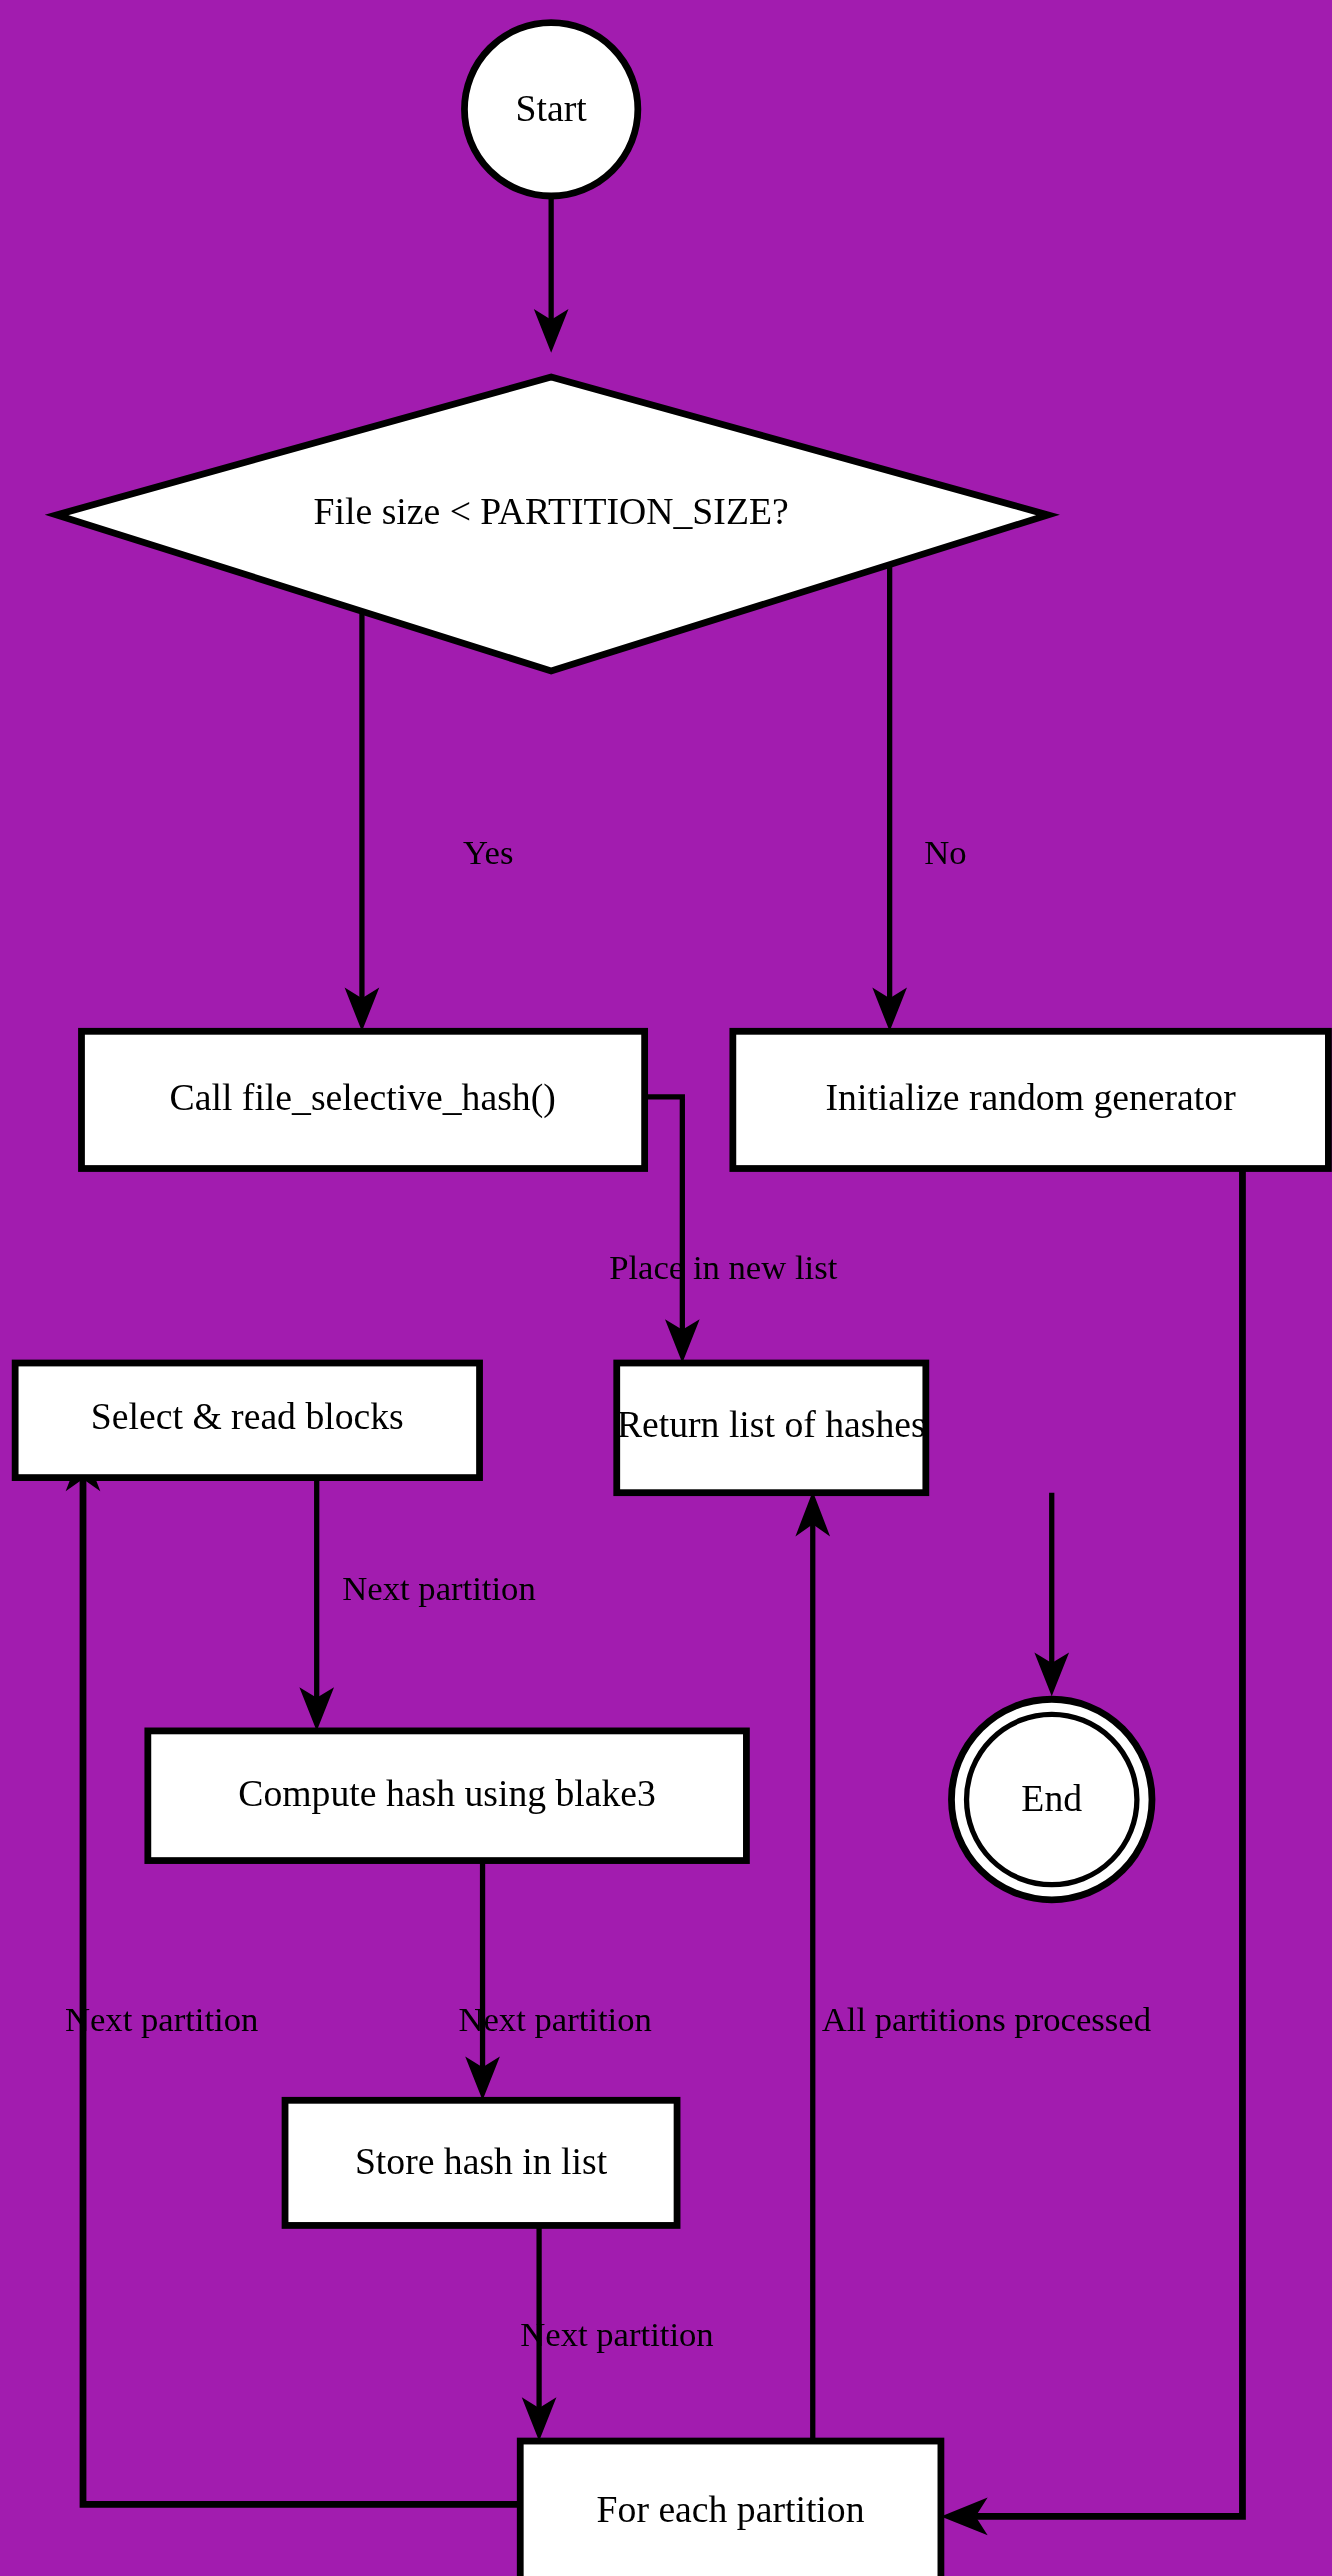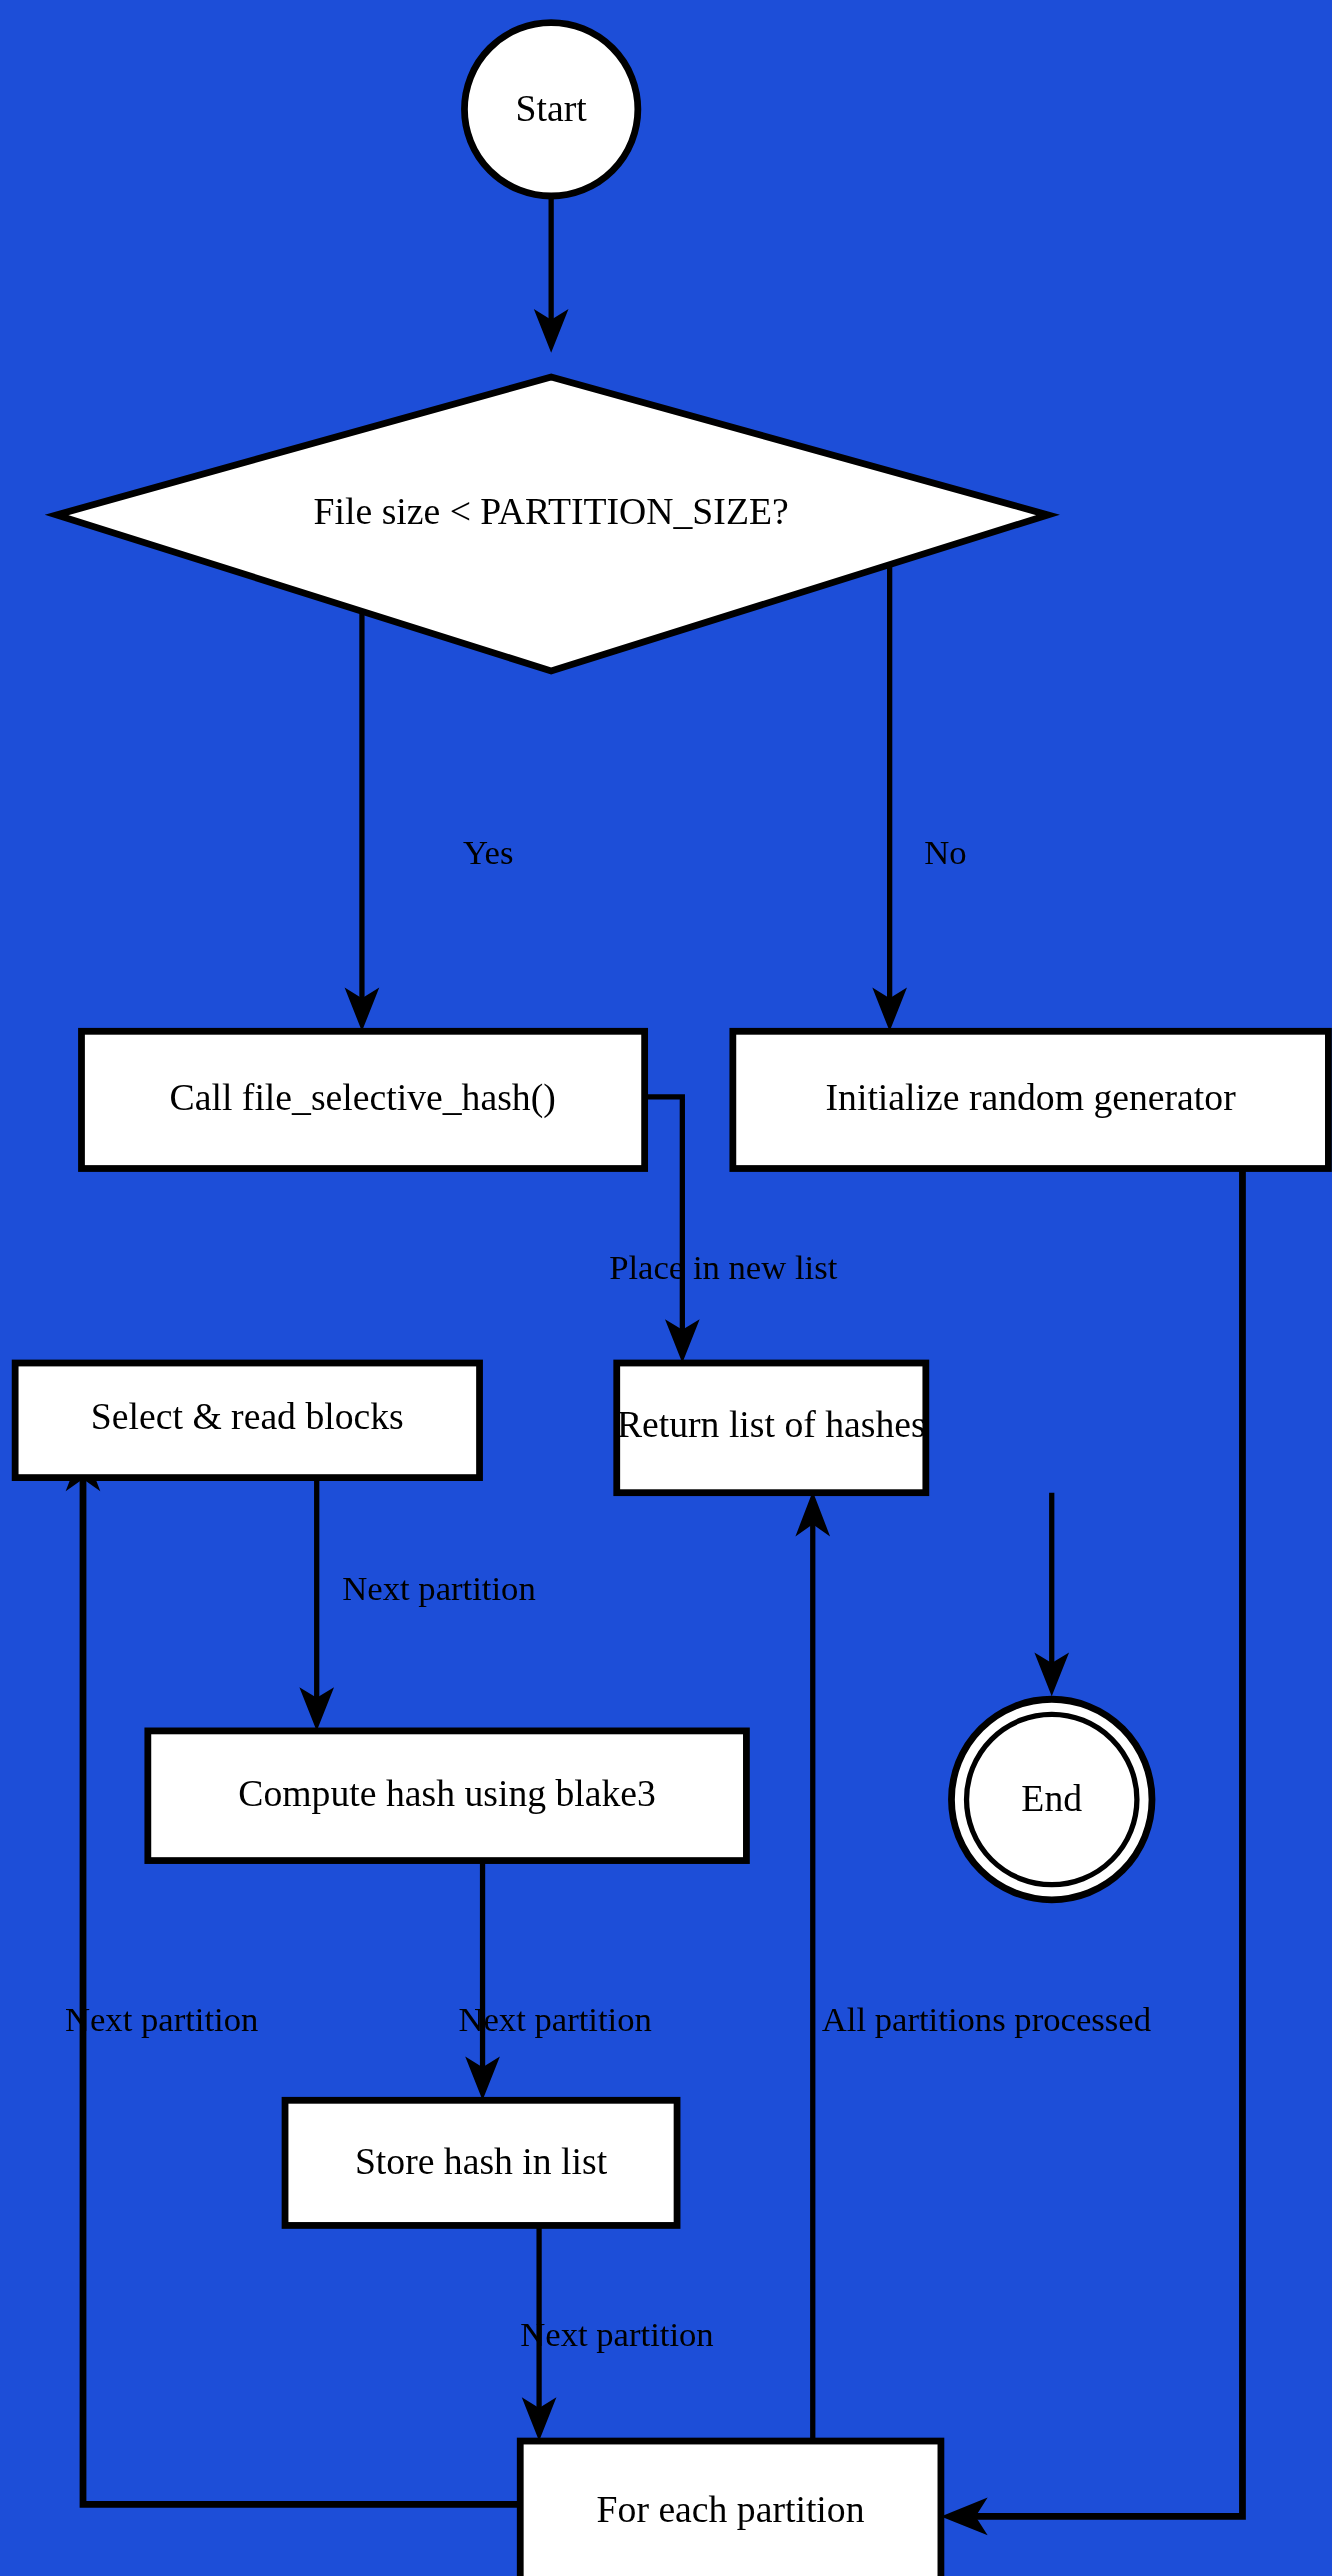--- a/index.html
+++ b/index.html
@@ -4,21 +4,21 @@
 <style>
   html, body {
     margin: 0;
     padding: 0;
     background: #ffffff;
   }
   #canvas {
     position: relative;
     width: 1333px;
     height: 2576px;
-    background: #1d4ed8;
+    background: #a21caf;
     font-family: "Liberation Serif", "DejaVu Serif", serif;
   }
   svg#flow {
     position: absolute;
     top: 0;
     left: 0;
     width: 1333px;
     height: 2576px;
   }
   .shape-fill { fill: #ffffff; }

